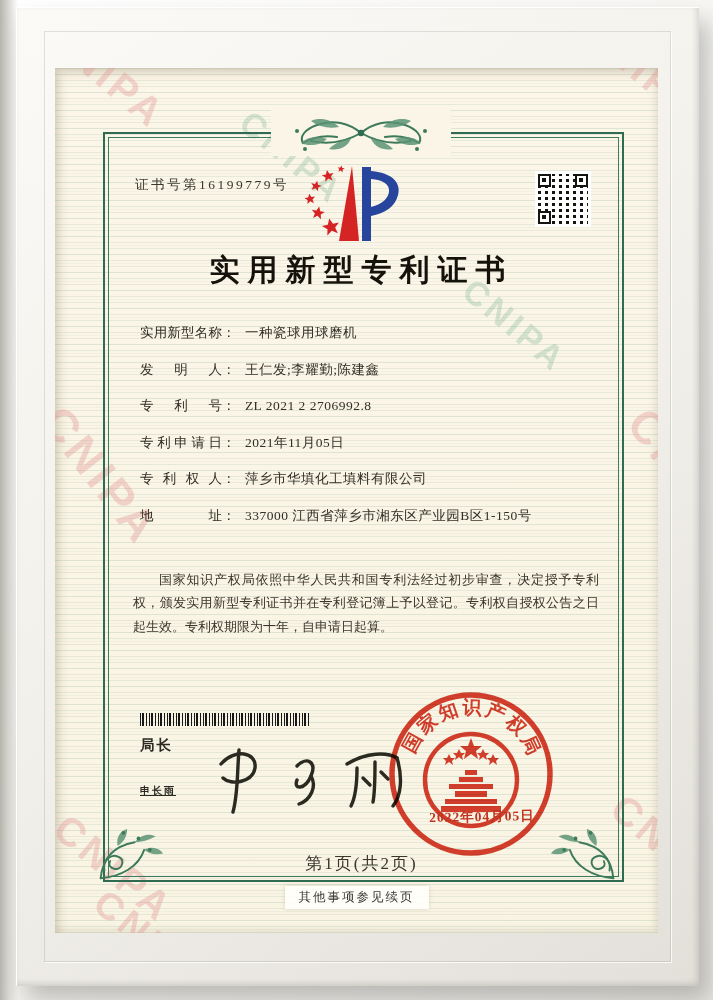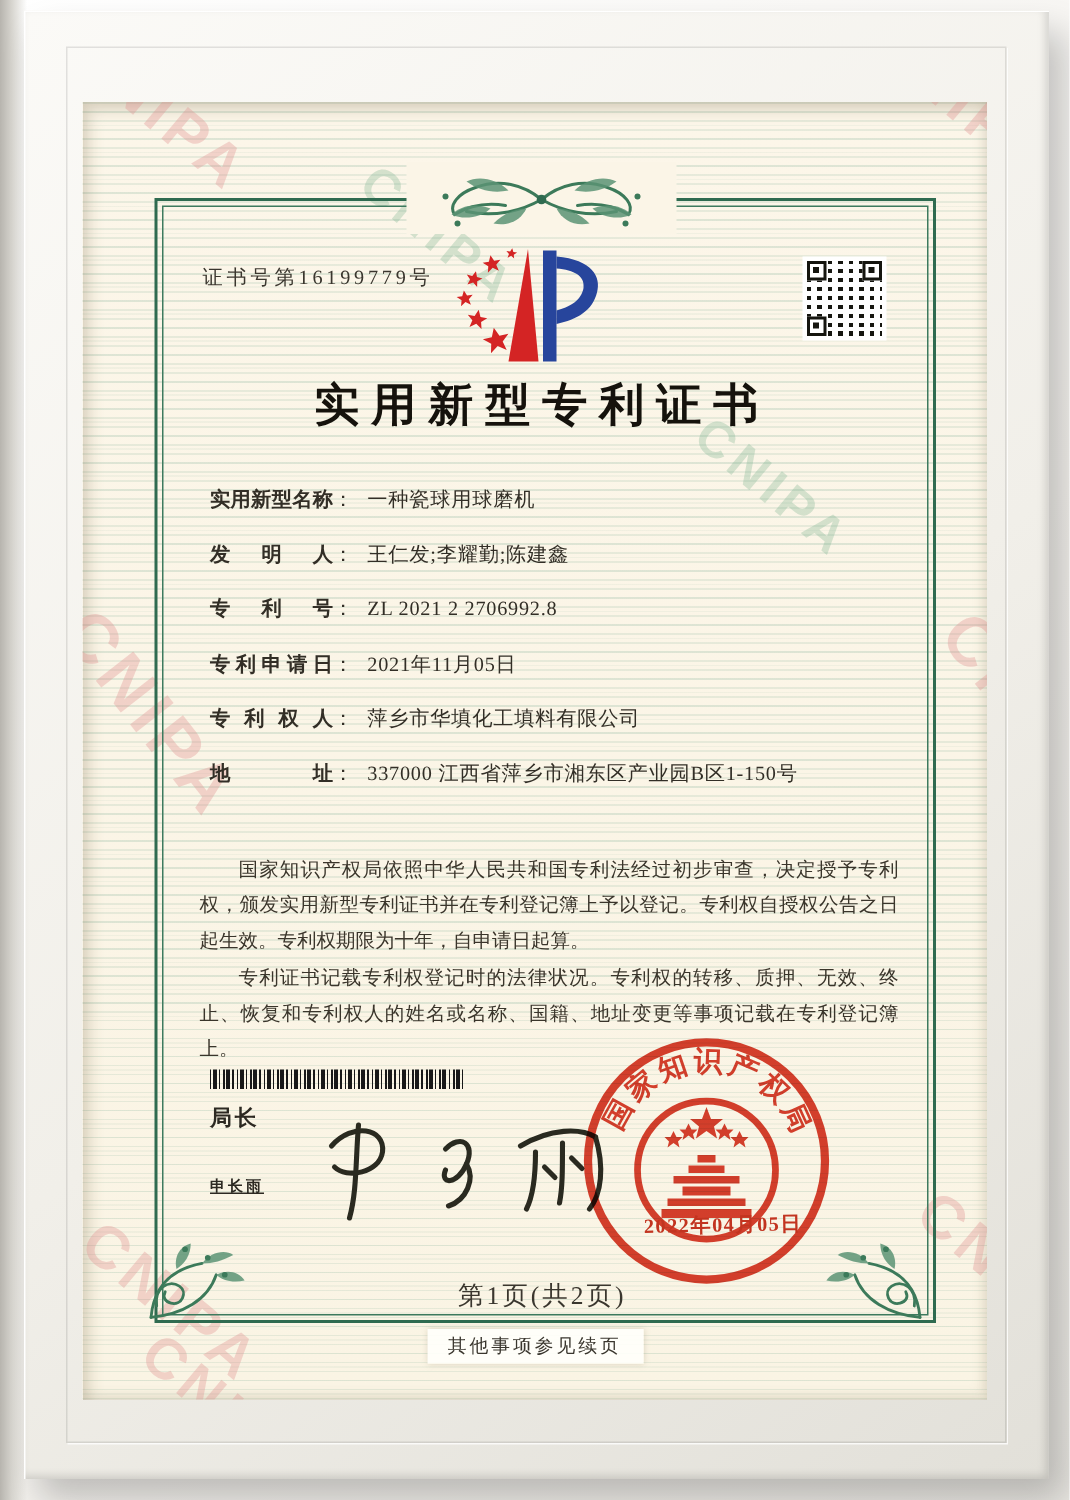--- a/index.html
+++ b/index.html
@@ -51,21 +51,21 @@
       repeating-linear-gradient(90deg,#15150f 0 3px,#fefefe 3px 7px);
     background-blend-mode:lighten;}
   .finder{position:absolute;width:13px;height:13px;border:2.5px solid #15150f;background:#fff;box-sizing:border-box;}
   .finder::after{content:"";position:absolute;left:2px;top:2px;width:4px;height:4px;background:#15150f;}
   .finder.tl{left:3px;top:3px;} .finder.tr{right:3px;top:3px;} .finder.bl{left:3px;bottom:3px;}
   .title{position:absolute;left:48px;top:182px;width:517px;text-align:center;
     font-size:30px;font-weight:700;letter-spacing:8px;color:#15120c;}
   
   .fields{position:absolute;left:85px;top:256px;width:450px;}
   .frow{position:relative;height:23px;margin-bottom:13.5px;font-size:13.5px;color:#322e26;white-space:nowrap;}
-  .flabel{display:inline-block;width:82px;text-align:justify;text-align-last:justify;-moz-text-align-last:justify;vertical-align:top;font-weight:bold;}
+  .flabel{display:inline-block;width:82px;text-align:justify;text-align-last:justify;-moz-text-align-last:justify;vertical-align:top;}
   .colon{display:inline-block;}
   .fvalue{margin-left:6px;letter-spacing:.5px;margin-top:22px;}
   .pair2{position:absolute;left:218px;top:0;}
   
   .paras{position:absolute;left:78px;top:500px;width:466px;font-size:13px;line-height:1.8;
     color:#3a352b;text-align:justify;}
   .paras p{margin:0 0 2px 0;text-indent:2em;}
   
   .barcode{position:absolute;left:85px;top:645px;width:170px;height:13px;
     background:repeating-linear-gradient(90deg,#181818 0 1px,rgba(0,0,0,0) 1px 2px,#181818 2px 4.5px,rgba(0,0,0,0) 4.5px 6px,#181818 6px 6.8px,rgba(0,0,0,0) 6.8px 9px);}
@@ -204,21 +204,20 @@
       <span class="fvalue">萍乡市华填化工填料有限公司</span>
     </div>
     <div class="frow">
       <span class="flabel">地址</span><span class="colon">：</span>
       <span class="fvalue">337000 江西省萍乡市湘东区产业园B区1-150号</span>
     </div>
   </div>
 
   <div class="paras">
     <p>国家知识产权局依照中华人民共和国专利法经过初步审查，决定授予专利权，颁发实用新型专利证书并在专利登记簿上予以登记。专利权自授权公告之日起生效。专利权期限为十年，自申请日起算。</p>
-    <p>专利证书记载专利权登记时的法律状况。专利权的转移、质押、无效、终止、恢复和专利权人的姓名或名称、国籍、地址变更等事项记载在专利登记簿上。</p>
   </div>
 
   <div class="barcode"></div>
 
   <div class="sig-title">局长</div>
   <div class="sig-name">申长雨</div>
   <div class="sig-script">
     <svg width="230" height="86" viewBox="0 0 230 86">
       <g fill="none" stroke="#2a2a20" stroke-width="3.4" stroke-linecap="round" stroke-linejoin="round">
         <path d="M34,14 C32,38 33,58 28,76"></path>

